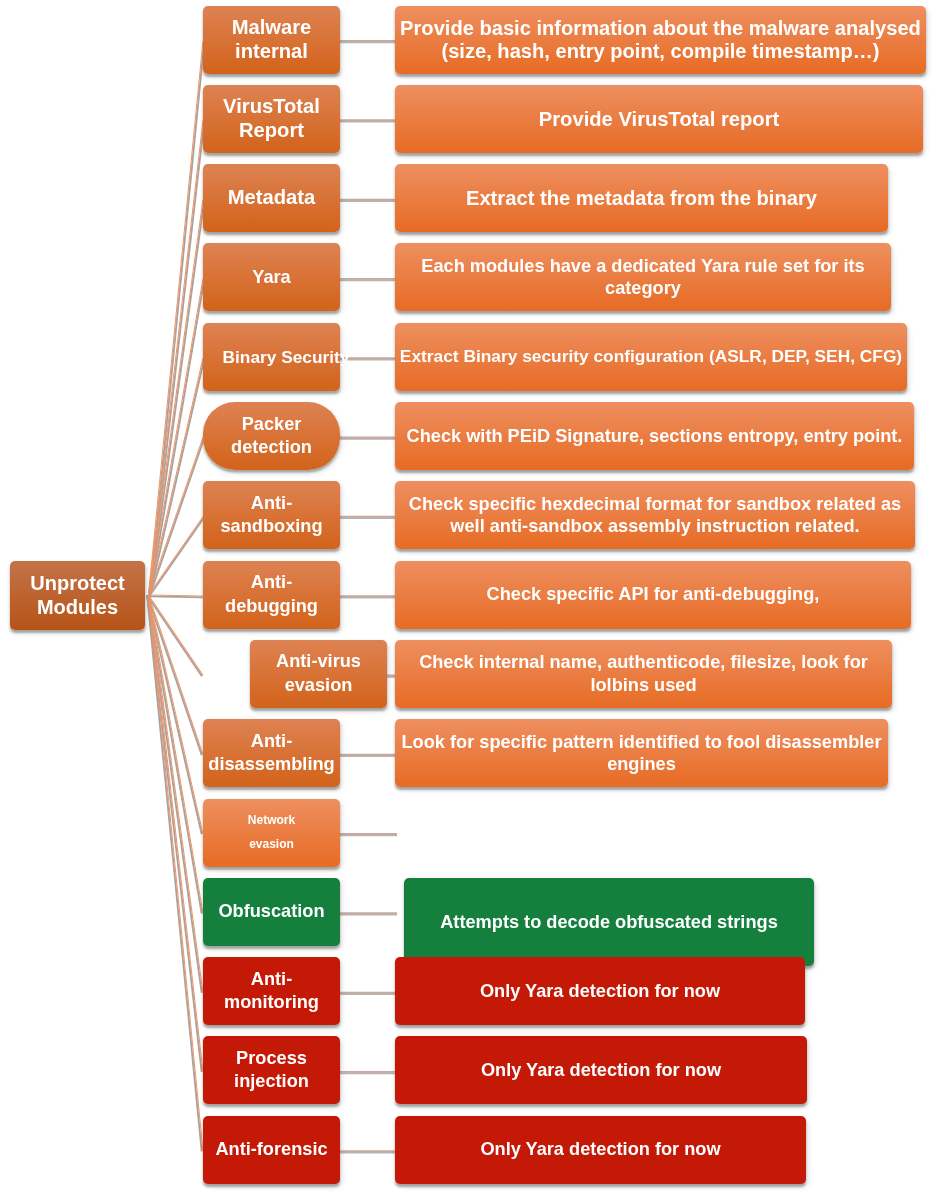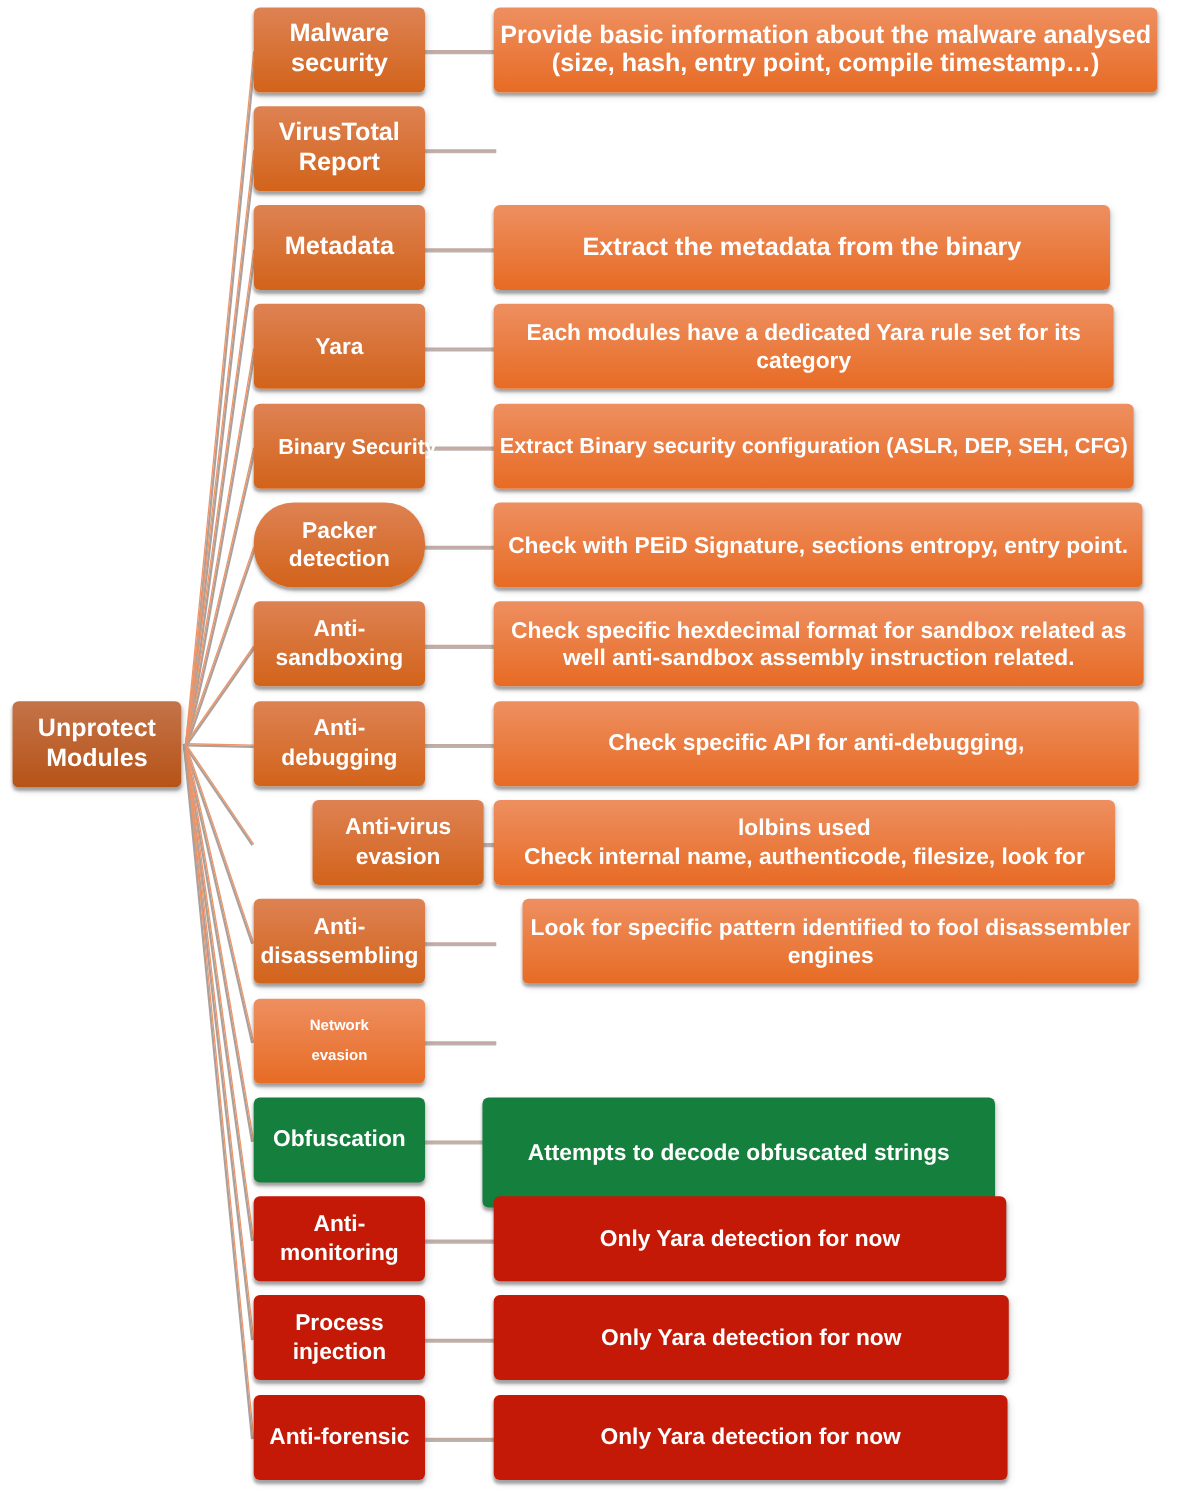--- a/index.html
+++ b/index.html
@@ -95,21 +95,21 @@
       <line x1="148.5" y1="595" x2="203" y2="1151.2" class="fanline"></line>
       <line x1="338" y1="1152.55" x2="397" y2="1152.55" class="linkshadow"></line>
       <line x1="338" y1="1151.2" x2="397" y2="1151.2" class="linkline"></line>
     </svg>
 <div class="node cat-node cat fill-orange" style="left: 203px; top: 5.5px; width: 137px; height: 68px;">
       <span class="lbl">
         <span class="ln">
           <i>Malware</i>
         </span>
         <span class="ln">
-          <i>security</i>
+          <i>internal</i>
         </span>
       </span>
     </div>
     <div class="node desc-node desc fill-orange" style="left: 395px; top: 5.5px; width: 531px; height: 68px; font-size: 20.13px; line-height: 22.52px;">
       <span class="lbl">
         <span class="ln">
           <i>Provide basic information about the malware analysed</i>
         </span>
         <span class="ln">
           <i>(size, hash, entry point, compile timestamp…)</i>
@@ -119,20 +119,27 @@
     <div class="node cat-node cat fill-orange" style="left: 203px; top: 84.8px; width: 137px; height: 68px;">
       <span class="lbl">
         <span class="ln">
           <i>VirusTotal</i>
         </span>
         <span class="ln">
           <i>Report</i>
         </span>
       </span>
     </div>
+    <div class="node desc-node desc fill-orange" style="left: 395px; top: 84.8px; width: 528px; height: 68px;">
+      <span class="lbl">
+        <span class="ln">
+          <i>Provide VirusTotal report</i>
+        </span>
+      </span>
+    </div>
     <div class="node cat-node cat fill-orange" style="left: 203px; top: 164.1px; width: 137px; height: 68px;">
       <span class="lbl">
         <span class="ln">
           <i>Metadata</i>
         </span>
       </span>
     </div>
     <div class="node desc-node desc fill-orange" style="left: 395px; top: 164.1px; width: 493px; height: 68px;">
       <span class="lbl">
         <span class="ln">
@@ -231,38 +238,38 @@
           <i>Anti-virus</i>
         </span>
         <span class="ln">
           <i>evasion</i>
         </span>
       </span>
     </div>
     <div class="node desc-node desc fill-orange" style="font-size: 18.2px; left: 395px; top: 639.9px; width: 497px; height: 68px;">
       <span class="lbl">
         <span class="ln">
+          <i>Check internal name, authenticode, filesize, look for</i>
+        </span>
+        <span class="ln">
           <i>lolbins used</i>
         </span>
-        <span class="ln">
-          <i>Check internal name, authenticode, filesize, look for</i>
-        </span>
       </span>
     </div>
     <div class="node cat-node cat fill-orange" style="font-size: 18.2px; left: 203px; top: 719.2px; width: 137px; height: 68px;">
       <span class="lbl">
         <span class="ln">
           <i>Anti-</i>
         </span>
         <span class="ln">
           <i>disassembling</i>
         </span>
       </span>
     </div>
-    <div class="node desc-node desc fill-orange" style="font-size: 18.2px; left: 395px; top: 719.2px; width: 493px; height: 68px; margin-left: 23px;">
+    <div class="node desc-node desc fill-orange" style="font-size: 18.2px; left: 395px; top: 719.2px; width: 493px; height: 68px;">
       <span class="lbl">
         <span class="ln">
           <i>Look for specific pattern identified to fool disassembler</i>
         </span>
         <span class="ln">
           <i>engines</i>
         </span>
       </span>
     </div>
     <div class="node cat-node cat fill-orange-bright" style="font-size: 12px; left: 203px; top: 798.5px; width: 137px; height: 68px;">
@@ -275,21 +282,21 @@
         </span>
       </span>
     </div>
     <div class="node cat-node cat fill-tan" style="font-size: 18.2px; left: 203px; top: 877.8px; width: 137px; height: 68px;">
       <span class="lbl">
         <span class="ln">
           <i>Obfuscation</i>
         </span>
       </span>
     </div>
-    <div class="node desc-node desc fill-tan" style="font-size: 18.2px; left: 386px; top: 877.8px; width: 410px; height: 88px; align-items: center;">
+    <div class="node desc-node desc fill-tan" style="font-size: 18.2px; left: 404px; top: 877.8px; width: 410px; height: 88px; align-items: center;">
       <span class="lbl">
         <span class="ln">
           <i>Attempts to decode obfuscated strings</i>
         </span>
       </span>
     </div>
     <div class="node cat-node cat fill-red" style="font-size: 18.2px; left: 203px; top: 957.1px; width: 137px; height: 68px;">
       <span class="lbl">
         <span class="ln">
           <i>Anti-</i>

